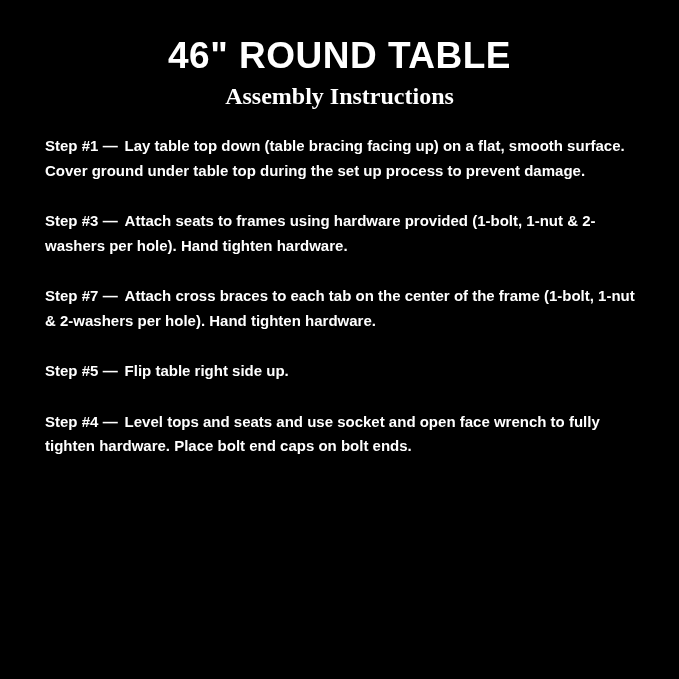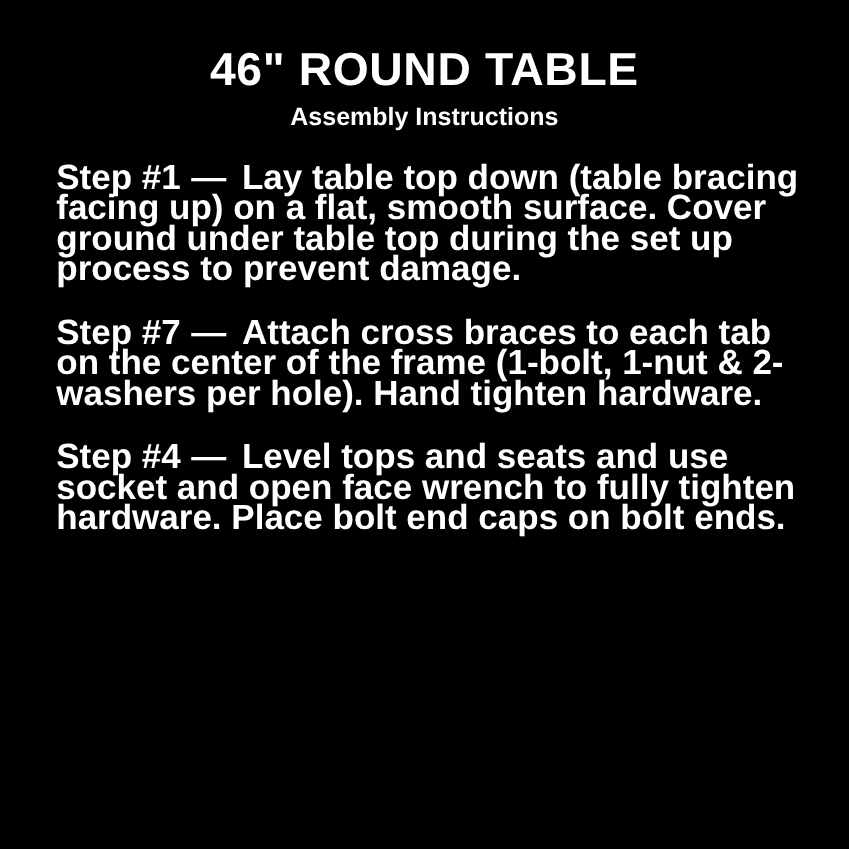--- a/index.html
+++ b/index.html
@@ -22,29 +22,30 @@
     padding-top: 36px;
     text-align: center;
   }
   .title {
     font-size: 37px;
     line-height: 1.1;
     letter-spacing: 0.5px;
     margin: 0;
   }
   .subtitle {
-    font-size: 20px;
+    font-size: 24px;
     line-height: 1.2;
     margin: 5px 0 0 0;
+    font-family: Liberation Serif, serif;
   }
   .steps {
     margin: 24px 40px 0 45px;
   }
   .step {
-    font-size: 28px;
+    font-size: 15px;
     line-height: 24.5px;
     margin: 0 0 26px 0;
     text-align: left;
   }
   .step-dash {
     display: inline-block;
     margin: 0 0.45em 0 0.3em;
   }
 </style>
 </head>
@@ -53,19 +54,21 @@
 <div class="page">
   <div class="header">
     <h1 class="title">46" ROUND TABLE</h1>
     <h2 class="subtitle">Assembly Instructions</h2>
   </div>
 
   <div class="steps">
     <p class="step"><span>Step #1</span><span class="step-dash">—</span><span>Lay table top down (table bracing facing up) on a flat, smooth surface. Cover ground under table top during the set up process to prevent damage.</span></p>
 
 
+    <p class="step"><span>Step #3</span><span class="step-dash">—</span><span>Attach seats to frames using hardware provided (1-bolt, 1-nut &amp; 2-washers per hole). Hand tighten hardware.</span></p>
 
     <p class="step"><span>Step #7</span><span class="step-dash">—</span><span>Attach cross braces to each tab on the center of the frame (1-bolt, 1-nut &amp; 2-washers per hole). Hand tighten hardware.</span></p>
 
+    <p class="step"><span>Step #5</span><span class="step-dash">—</span><span>Flip table right side up.</span></p>
 
     <p class="step"><span>Step #4</span><span class="step-dash">—</span><span>Level tops and seats and use socket and open face wrench to fully tighten hardware. Place bolt end caps on bolt ends.</span></p>
   </div>
 </div>
 
 </body></html>

